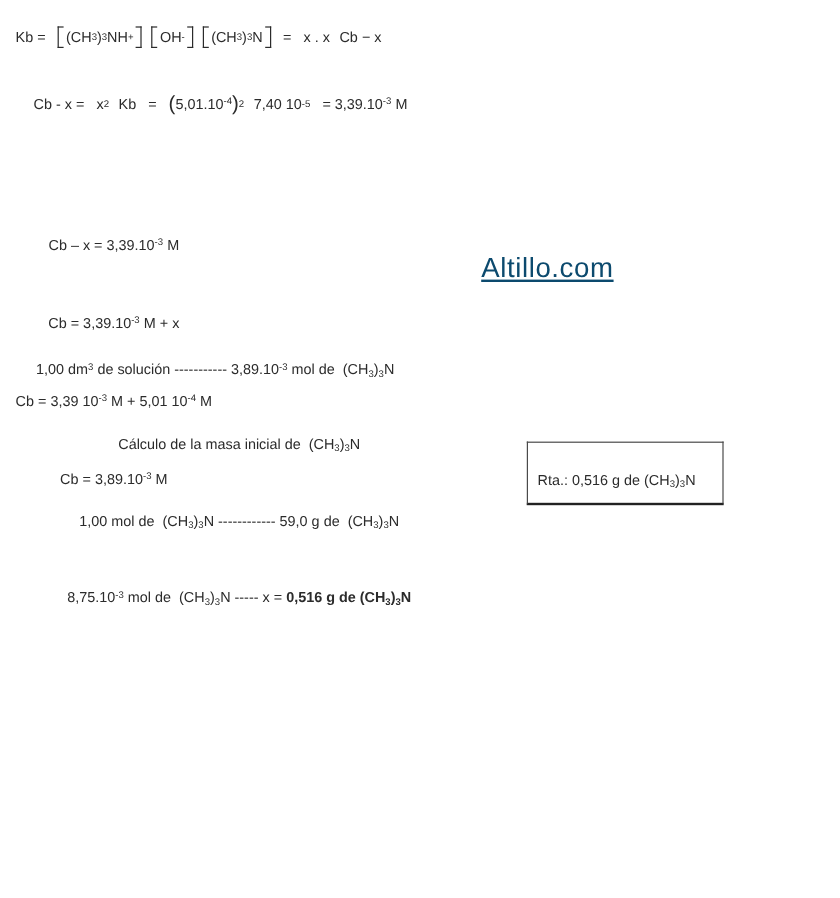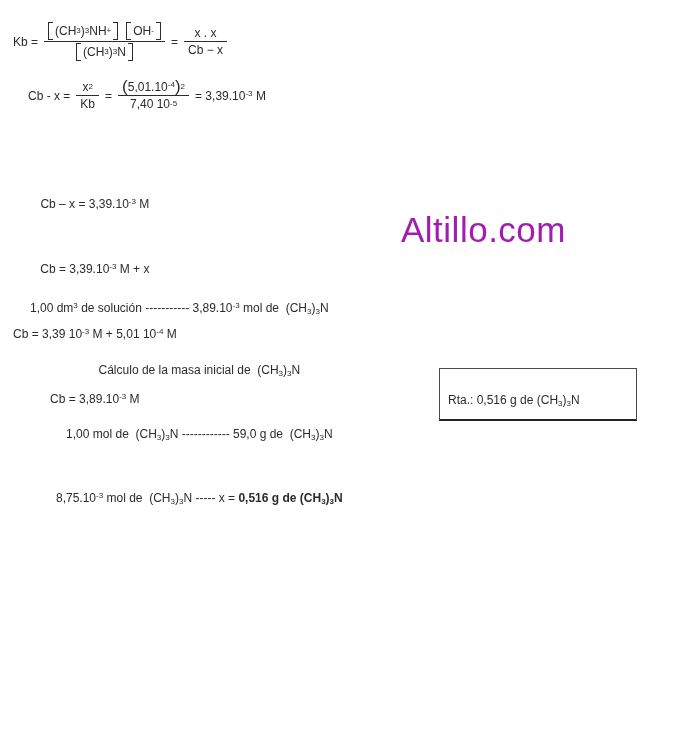--- a/index.html
+++ b/index.html
@@ -8,21 +8,21 @@
     font-family:"Liberation Sans",sans-serif;color:#2b2b2b;font-size:12px;
     overflow:hidden;
   }
   sup{font-size:8px;line-height:0;vertical-align:4px;}
   sub{font-size:8px;line-height:0;vertical-align:-2px;}
 
   
   .eqrow{position:absolute;display:flex;align-items:center;gap:6px;white-space:pre;}
 
   
-  .frac{display:inline-flex;flex-direction:column;align-items:center;justify-content:flex-end;}
+  .frac{display:inline-flex;align-items:center;justify-content:flex-end;}
   .frac .fnum,.frac .fden{padding:1px 4px;display:flex;align-items:center;justify-content:center;white-space:pre;}
   .frac .fbar{align-self:stretch;height:0;border-top:1px solid #2b2b2b;}
 
   
   .numrow{display:flex;align-items:stretch;gap:8px;}
   .brk{display:inline-flex;align-items:stretch;}
   .brk .bl{width:4px;border:1px solid #2b2b2b;border-right:none;}
   .brk .br{width:4px;border:1px solid #2b2b2b;border-left:none;}
   .brk .bc{padding:2px 2px;white-space:pre;display:flex;align-items:center;}
 
@@ -33,28 +33,28 @@
   
   .tblock{position:absolute;white-space:pre;}
   .tblock .tline{white-space:pre;text-align:center;}
   #cb-lines{left:13px;top:151px;line-height:21.6px;}
   #sol-lines{left:30px;top:256px;line-height:20.8px;}
   #mass-lines{left:27px;top:318px;line-height:21.2px;margin-left:29px;}
   .bold{font-weight:bold;}
 
   
   #watermark{
-    position:absolute;left:401px;top:210px;font-size:35px;color:#a21caf;
-    letter-spacing:0.5px;white-space:pre;
+    position:absolute;left:401px;top:210px;font-size:23px;color:#0c4a6e;
+    letter-spacing:0.5px;white-space:pre;text-decoration:underline;
   }
 
   
   #answer-box{
     position:absolute;left:439px;top:368px;width:162px;height:50px;
-    border:1px solid #4a4a4a;border-bottom:2px solid #222222;background:#ffffff;padding-left:34px;
+    border:1px solid #4a4a4a;border-bottom:2px solid #222222;background:#ffffff;
   }
   #answer-text{position:absolute;left:8px;top:24px;white-space:pre;}
 </style>
 </head>
 <body>
 
 <div class="sheet">
 
   <div class="eqrow" id="eq-kb" style="left:13px;top:21px;">
     <span>Kb =</span>

